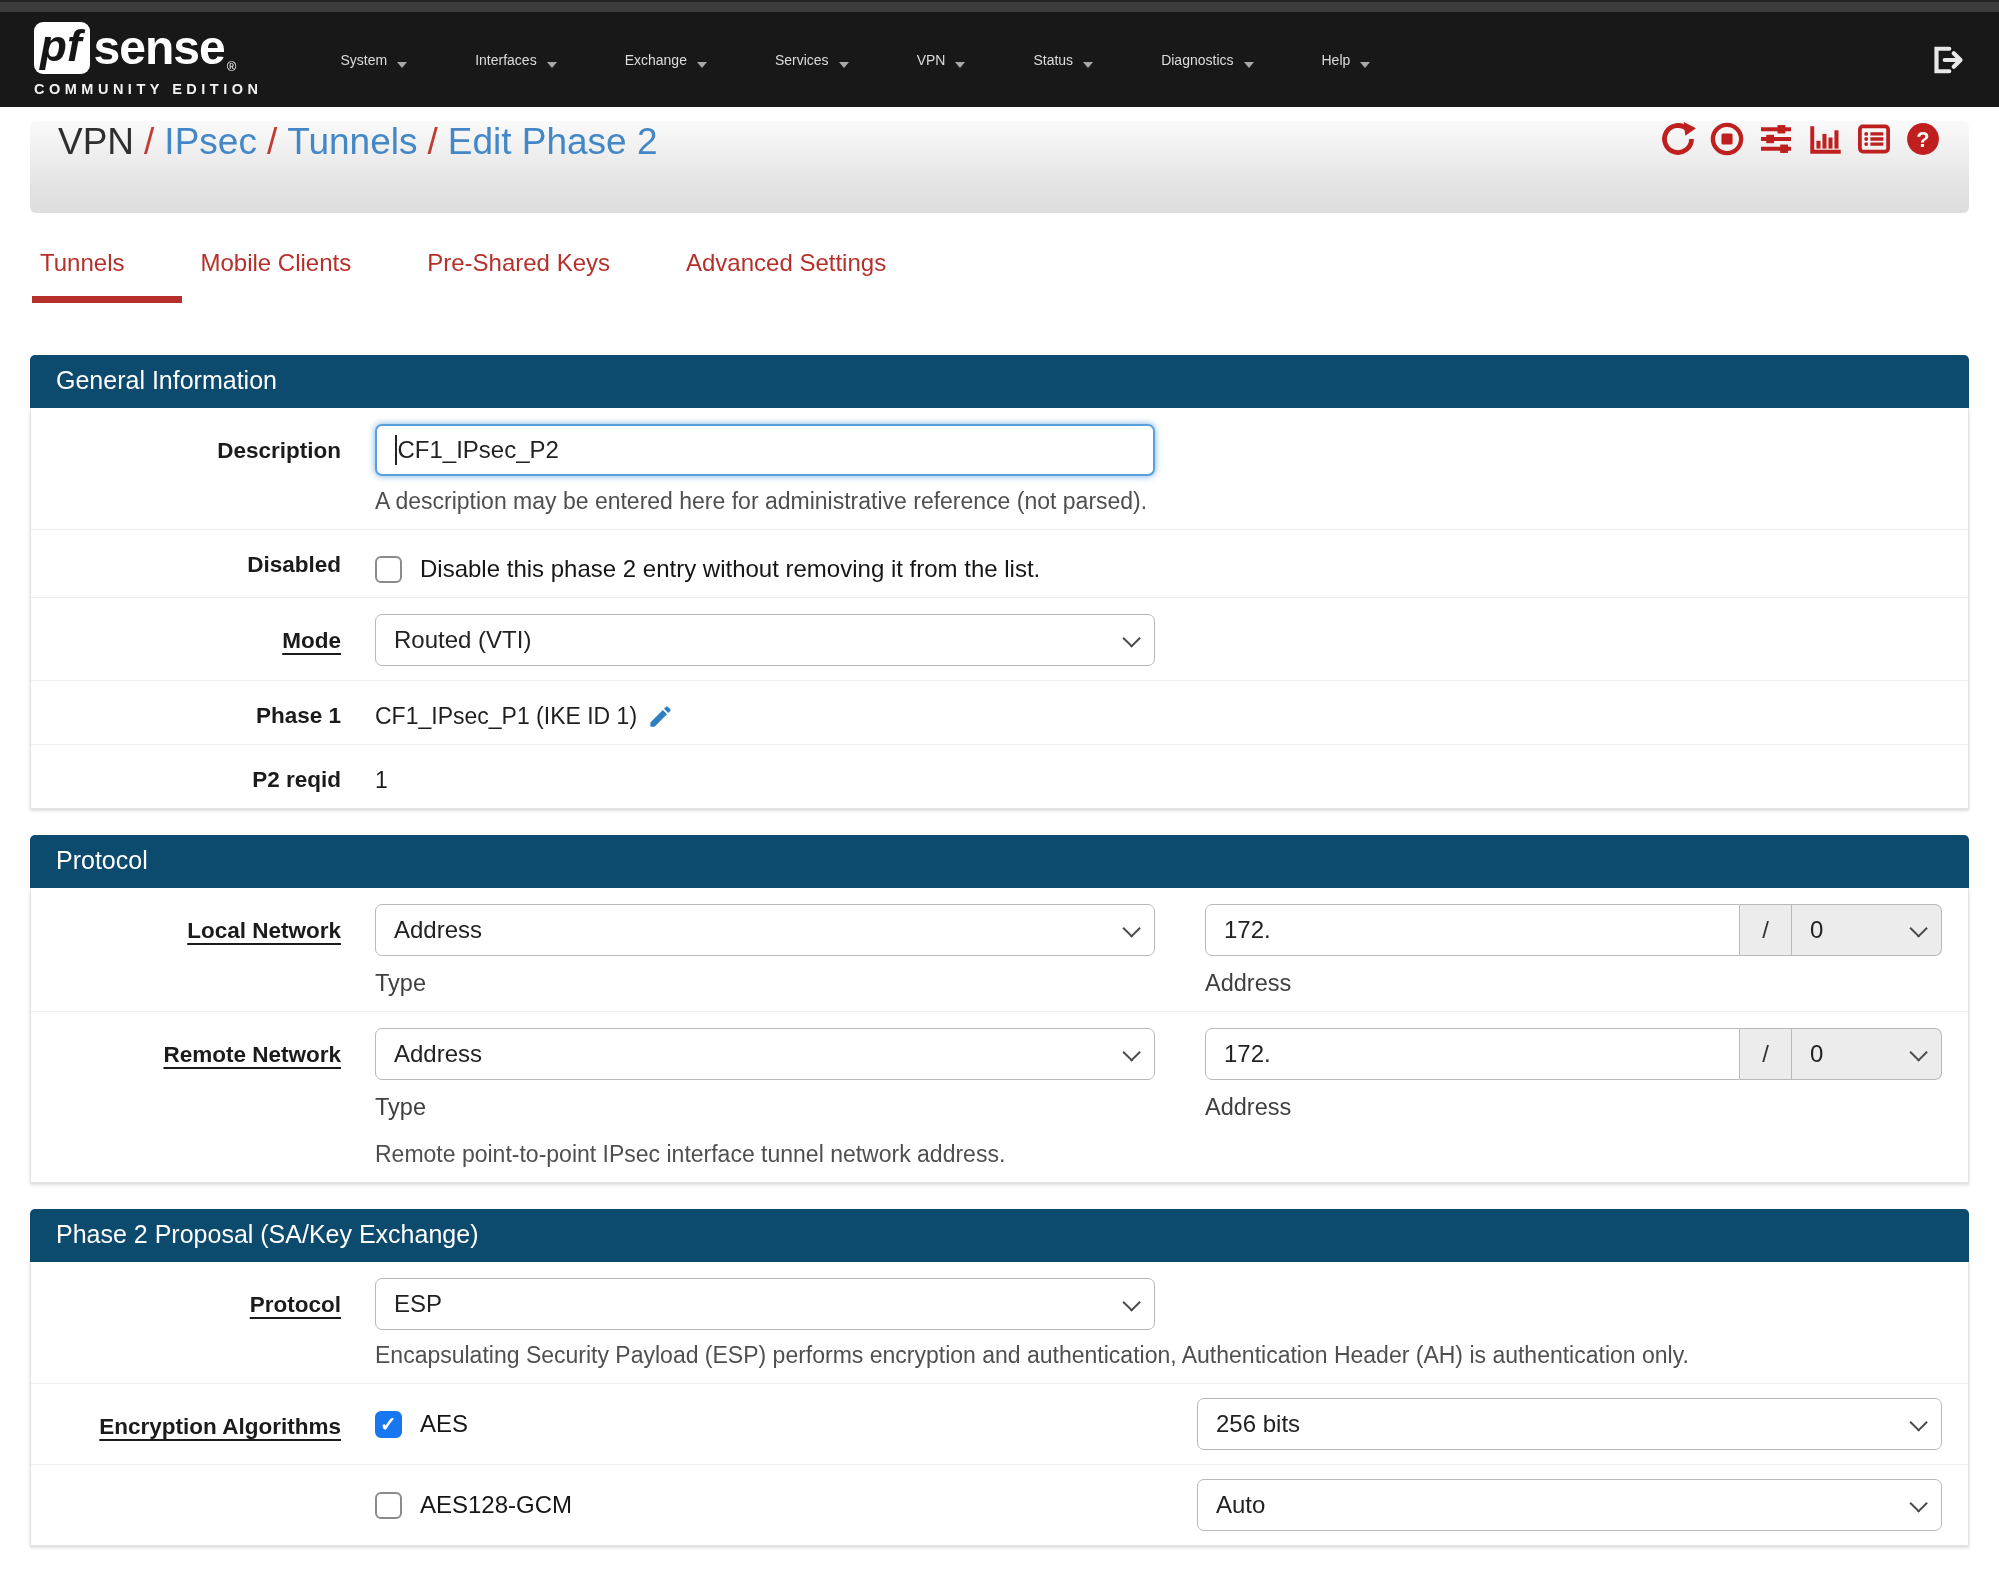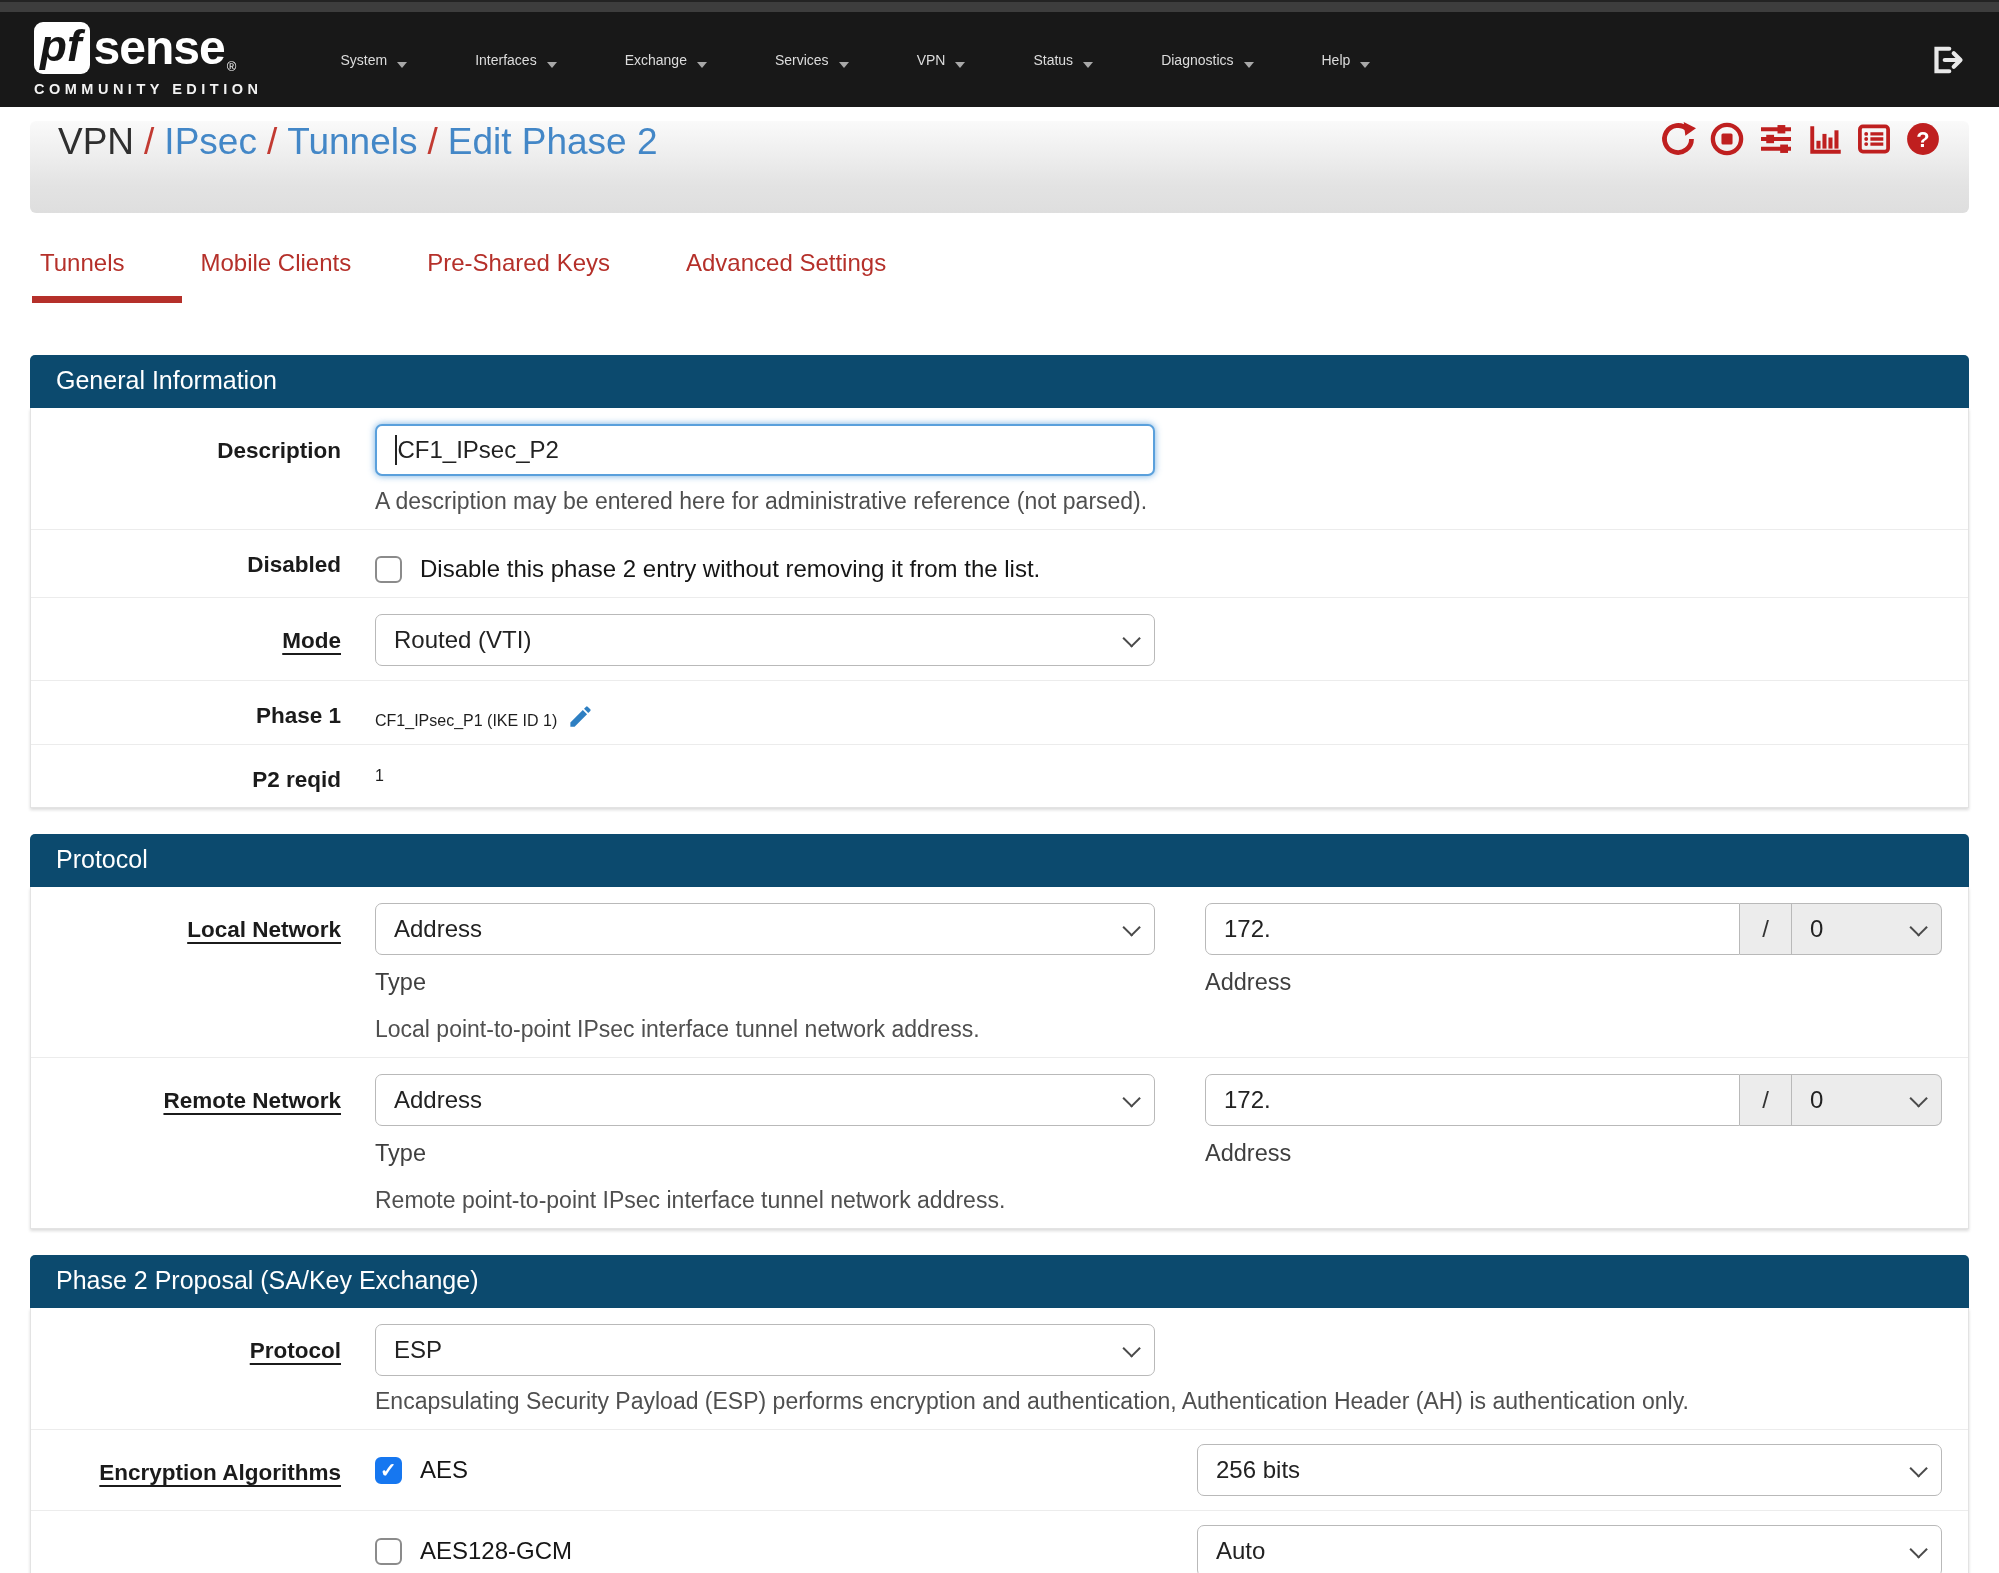--- a/index.html
+++ b/index.html
@@ -67,21 +67,21 @@
   .caret-line { width:1.5px; height:30px; background:#222; margin-right:1px; flex:none; }
   .help { margin-top:12px; font-size:23px; color:#4f4f4f; }
   .sub { margin-top:14px; font-size:23.5px; color:#3f3f3f; }
 
   .check-row { display:flex; align-items:center; gap:18px; font-size:24px; color:#161616; padding-top:9px; }
   .checkbox { width:27px; height:27px; border:2px solid #8b8b8b; border-radius:6px; background:#fff;
     flex:none; cursor:pointer; display:flex; align-items:center; justify-content:center; }
   .checkbox.checked { background:#1677f0; border-color:#1677f0; }
   .checkbox.checked::after { content:"✓"; color:#fff; font-size:20px; font-weight:bold; }
 
-  .static-text { font-size:16px; padding-top:13px; display:flex; align-items:flex-end; gap:10px; }
+  .static-text { font-size:23px; padding-top:13px; display:flex; align-items:flex-start; gap:10px; }
   .pencil { width:27px; height:27px; cursor:pointer; }
 
   
   .net-grid { display:flex; gap:50px; }
   .net-left { width:780px; flex:none; }
   .net-right { flex:1; min-width:0; }
   .igroup { display:flex; }
   .igroup .input { flex:1; min-width:0; border-radius:7px 0 0 7px; }
   .addon { width:52px; flex:none; background:#ececec; border:1.5px solid #b9b9b9; border-left:none;
     display:flex; align-items:center; justify-content:center; font-size:24px; color:#333; }
@@ -276,21 +276,20 @@
                 </div>
               <div class="addon">/</div>
               <div class="sel mask">
                 <span>0</span>
                 <span class="chev"></span>
               </div>
             </div>
             <div class="sub">Address</div>
           </div>
         </div>
-        <div class="help" style="margin-top:20px;">Local point-to-point IPsec interface tunnel network address.</div>
       </div>
     </div>
 
     <div class="frow">
       <div class="flabel"><span class="u">Remote Network</span></div>
       <div class="fcontent">
         <div class="net-grid">
           <div class="net-left">
             <div class="sel">
               <span>Address</span>

